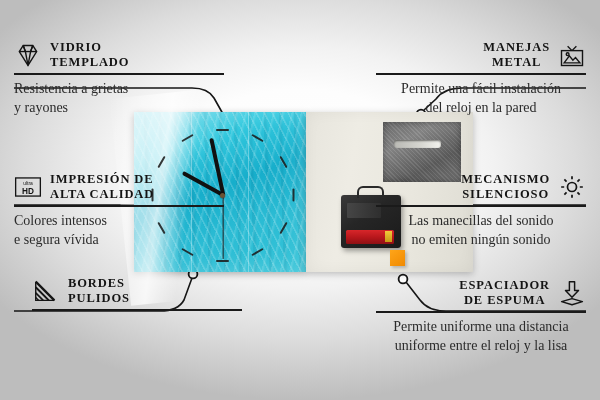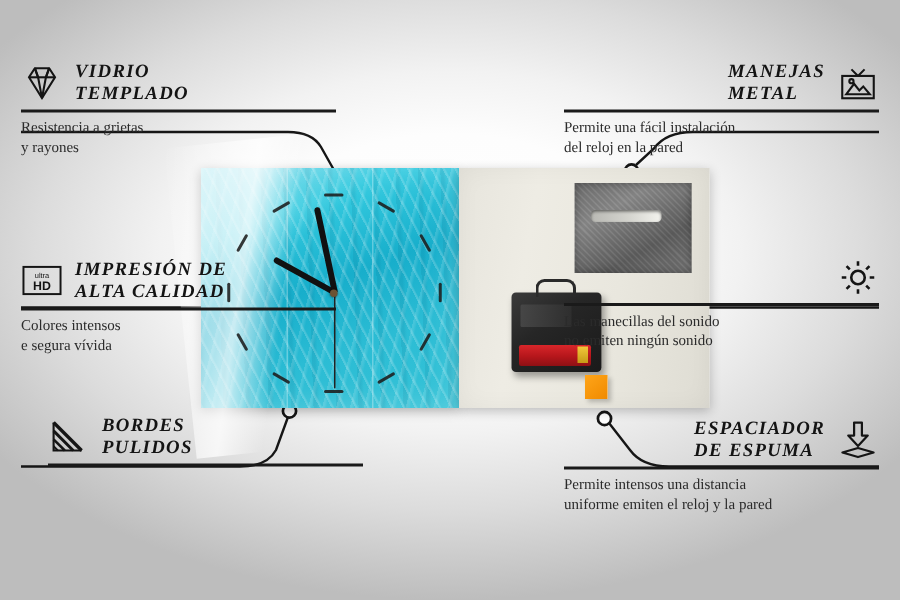--- a/index.html
+++ b/index.html
@@ -97,37 +97,36 @@
   }
   #foam-spacer {
     position:absolute; left:50%; top:86%; width:9%; height:10%;
     background:linear-gradient(140deg,#ffa519,#f08a00);
     box-shadow:2px 2px 3px rgba(0,0,0,.22);
   }
 
   
   .feature { position:absolute; width:210px; }
   .feature.left  { text-align:left; }
-  .feature.right { text-align:left; }
+  .feature.right { text-align:center; }
 
   .feat-head { display:flex; align-items:center; gap:8px; }
   .feature.right .feat-head { justify-content:flex-end; }
 
   .feat-icon { width:28px; height:26px; flex:0 0 auto; color:#1b1b1b; }
   .feat-icon svg { display:block; width:100%; height:100%; }
 
   .feat-title {
     font-size:12.5px; font-weight:700; letter-spacing:.9px;
     color:#141414; line-height:1.16; text-transform:uppercase;
     font-family:"Liberation Serif", serif;
-    font-style:italic;
   }
   .rule { height:1.6px; background:#1a1a1a; margin:4px 0 4px; }
   .feat-desc {
-    font-size:10px; color:#2b2b2b; line-height:1.38;
+    font-size:14px; color:#2b2b2b; line-height:1.38;
     font-family:"Liberation Serif", serif;
   }
 
   #f-vidrio     { left:14px;  top:40px;  }
   #f-impresion  { left:14px;  top:172px; }
   #f-bordes     { left:32px;  top:276px; }
   #f-manejas    { left:376px; top:40px;  }
   #f-mecanismo  { left:376px; top:172px; }
   #f-espaciador { left:376px; top:278px; }
 
@@ -282,20 +281,24 @@
     </div>
     <div class="rule"></div>
     <div class="feat-desc">
       <span>Permite una fácil instalación</span><br>
       <span>del reloj en la pared</span>
     </div>
   </div>
 
   <div class="feature right" id="f-mecanismo">
     <div class="feat-head">
+      <span class="feat-title">
+        <span>MECANISMO</span><br>
+        <span>SILENCIOSO</span>
+      </span>
       <span class="feat-icon">
         <svg viewBox="0 0 30 30">
           <g fill="none" stroke="#141414" stroke-width="2">
             <circle cx="15" cy="15" r="5.2"></circle>
             <path d="M15 2.5 L15 6 M15 24 L15 27.5 M2.5 15 L6 15 M24 15 L27.5 15
                      M6.2 6.2 L8.7 8.7 M21.3 21.3 L23.8 23.8
                      M23.8 6.2 L21.3 8.7 M8.7 21.3 L6.2 23.8"></path>
           </g>
         </svg>
       </span>
@@ -317,18 +320,18 @@
         <svg viewBox="0 0 30 30">
           <g fill="none" stroke="#141414" stroke-width="1.7" stroke-linejoin="round">
             <path d="M12 2 L12 12 L7.5 12 L15 20 L22.5 12 L18 12 L18 2 Z"></path>
             <path d="M15 21.5 L27 25 L15 28.5 L3 25 Z"></path>
           </g>
         </svg>
       </span>
     </div>
     <div class="rule"></div>
     <div class="feat-desc">
-      <span>Permite intensos una distancia</span><br>
-      <span>uniforme emiten el reloj y la pared</span>
+      <span>Permite uniforme una distancia</span><br>
+      <span>uniforme entre el reloj y la lisa</span>
     </div>
   </div>
 
 </div>
 
 </body></html>

